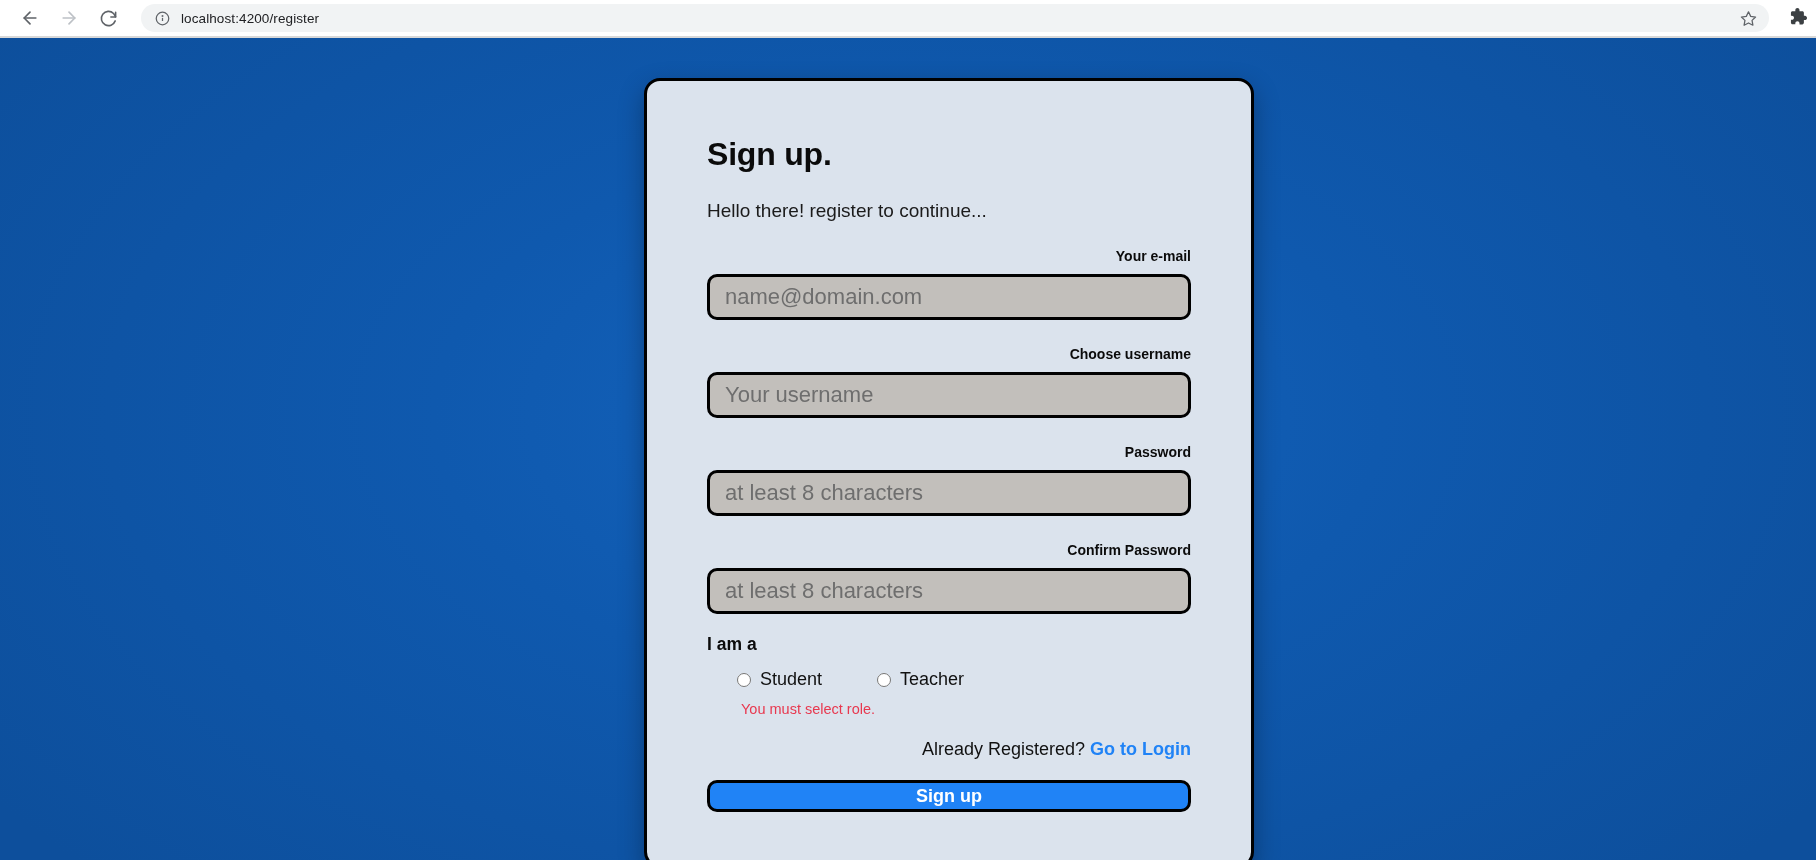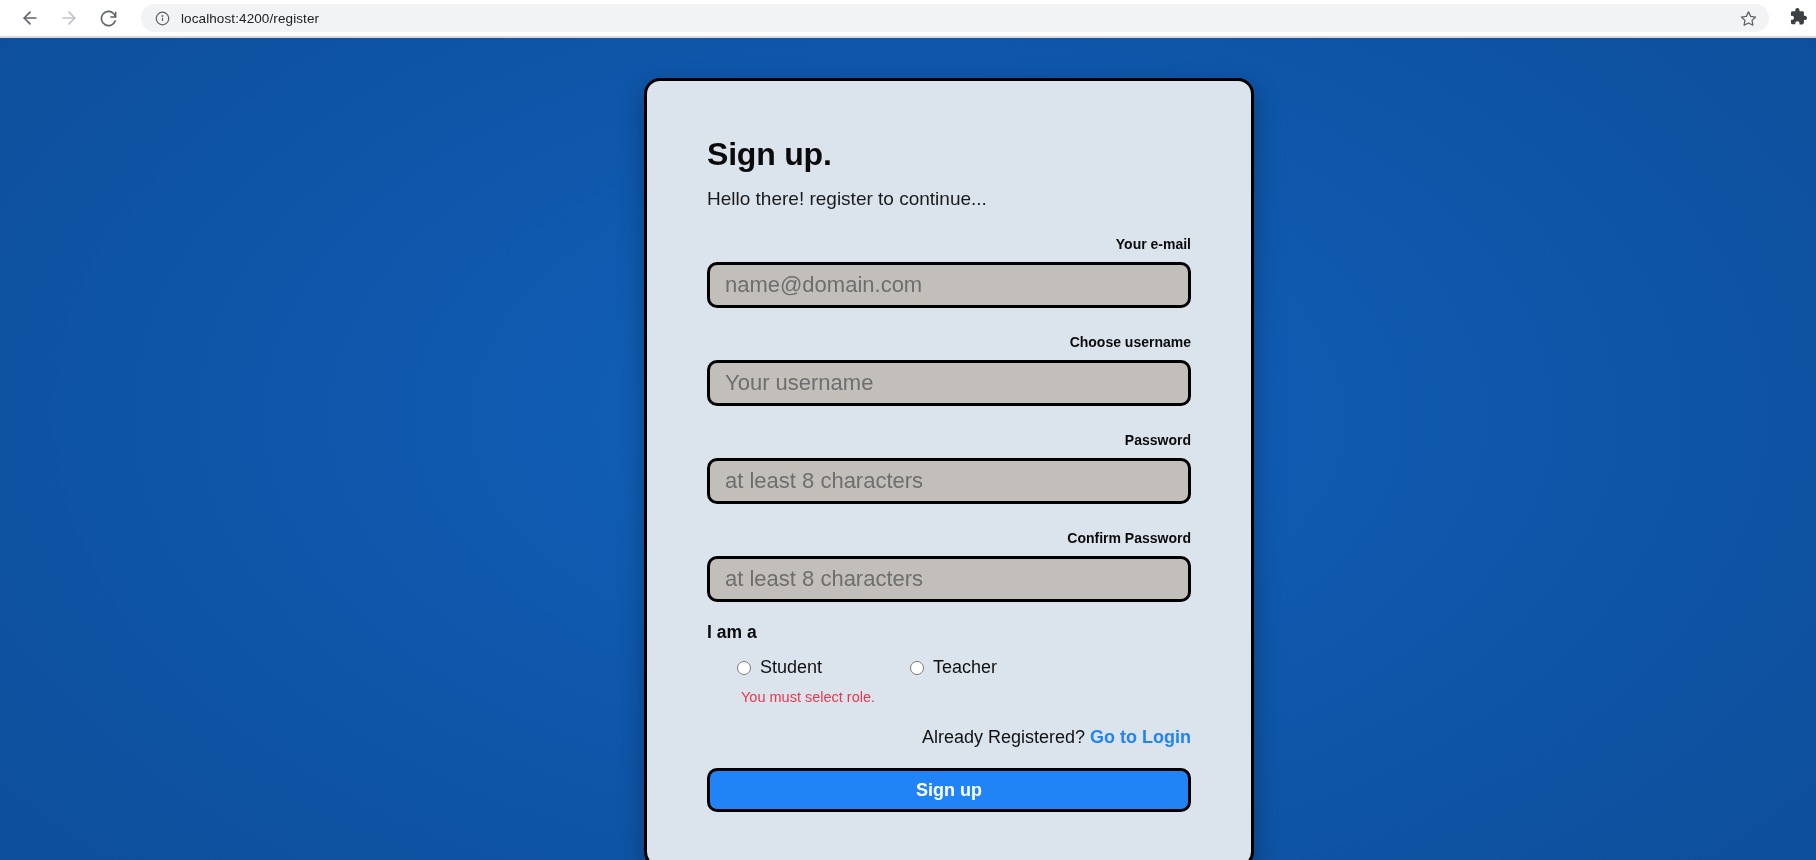--- a/index.html
+++ b/index.html
@@ -107,21 +107,21 @@
   }
 
   .title {
     font-size: 32px;
     font-weight: bold;
     color: #0b0b0b;
     letter-spacing: -0.2px;
     line-height: 1.1;
   }
   .subtitle {
-    margin-top: 16px;
+    margin-top: 28px;
     font-size: 19px;
     color: #1b1b1b;
     font-weight: normal;
   }
 
   .field { margin-top: 26px; }
   .field-label {
     font-size: 14px;
     font-weight: bold;
     color: #0b0b0b;
@@ -148,21 +148,21 @@
   .role-label {
     font-size: 17.5px;
     font-weight: bold;
     color: #0b0b0b;
     display: block;
   }
   .radio-row {
     margin-top: 14px;
     padding-left: 30px;
     display: flex;
-    gap: 88px;
+    gap: 55px;
   }
   .radio-item {
     display: flex;
     align-items: center;
     gap: 9px;
   }
   .radio-item input[type="radio"] {
     width: 14px; height: 14px;
     margin: 0;
     accent-color: #ffffff;
@@ -189,21 +189,21 @@
     font-weight: bold;
     text-decoration: none;
     margin-left: 0;
     font-size: 18px;
   }
 
   .submit-btn {
     display: block;
     width: 100%;
     margin-top: 20px;
-    height: 44px;
+    height: 32px;
     background: #2083f6;
     border: 3px solid #000000;
     border-radius: 10px;
     color: #ffffff;
     font-size: 18px;
     font-weight: bold;
     font-family: "Liberation Sans", sans-serif;
   }
 </style>
 </head>

